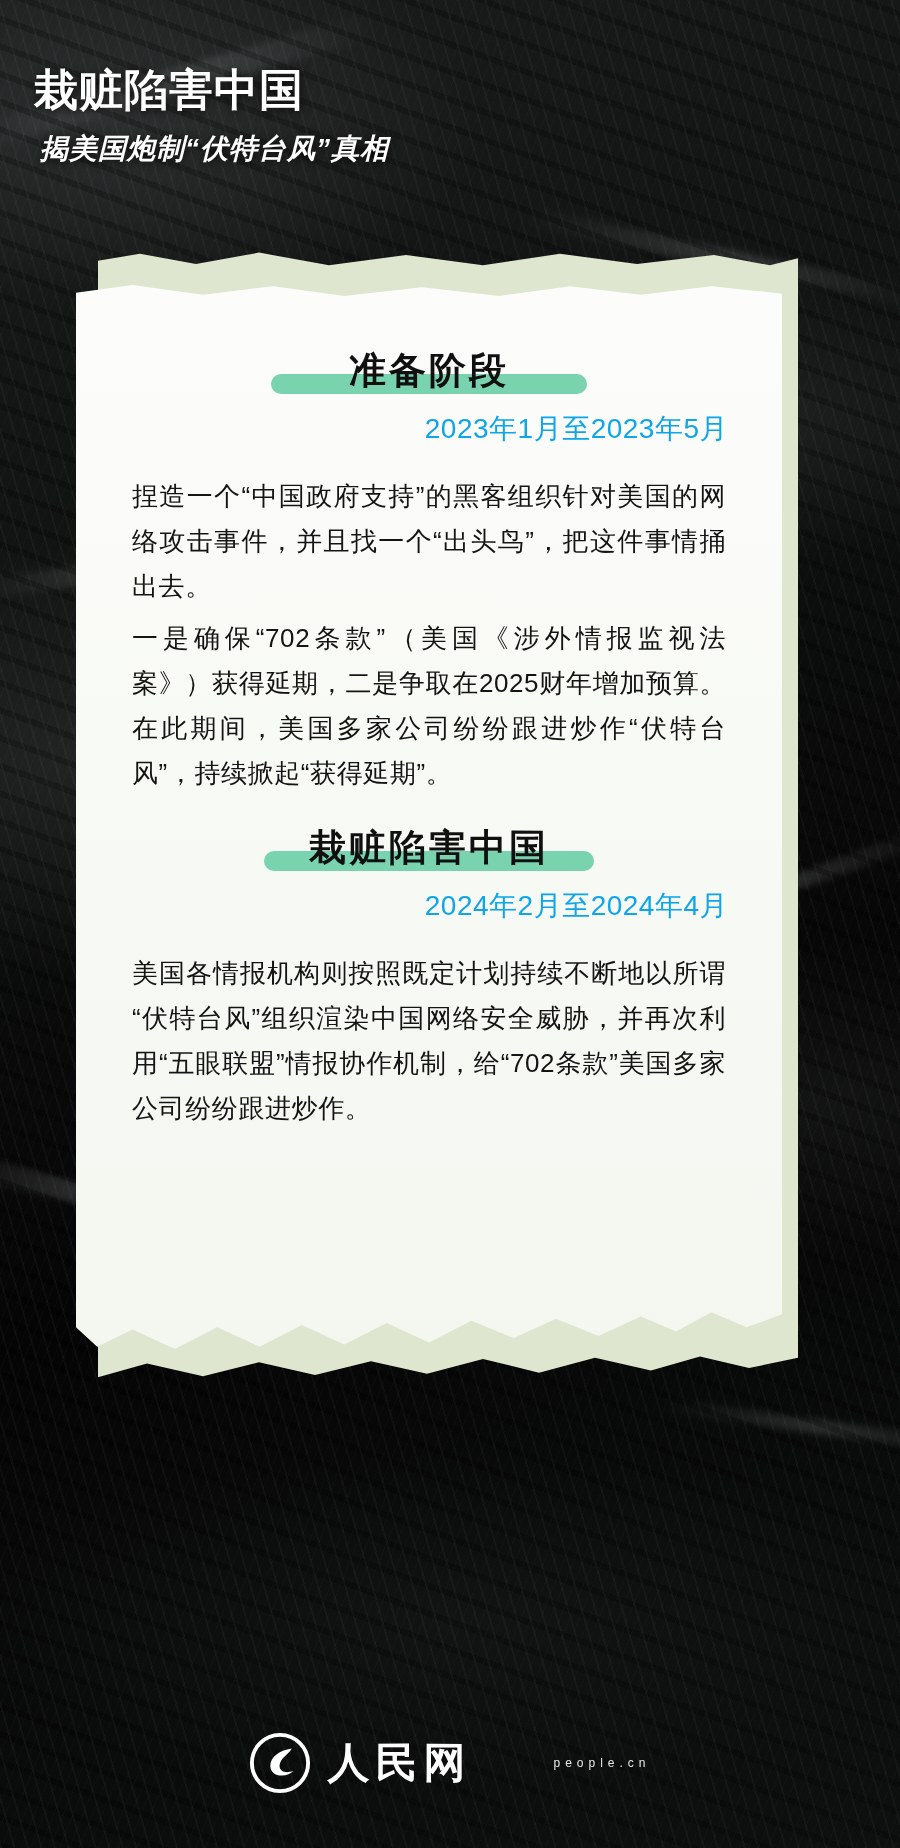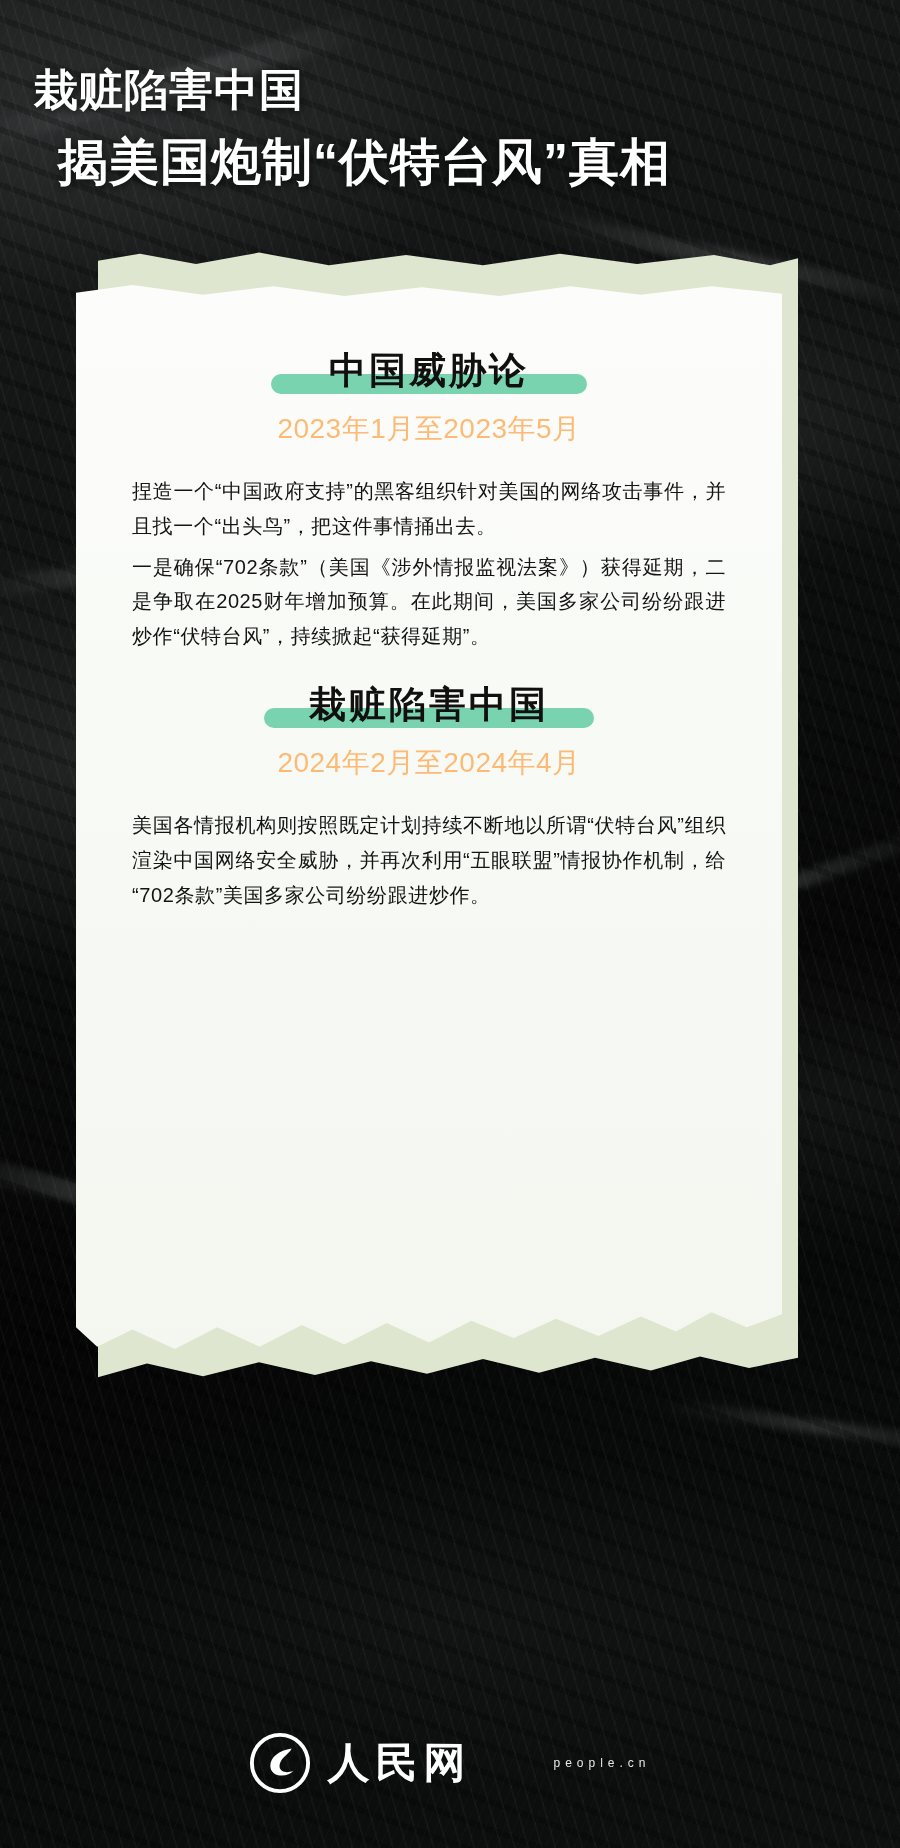--- a/index.html
+++ b/index.html
@@ -58,25 +58,26 @@
     font-weight: bold;
     letter-spacing: 1px;
     text-shadow: 0 2px 10px rgba(0,0,0,.8);
   }
   .headline .l1 {
     font-size: 44px;
     line-height: 1.25;
     display: block;
   }
   .headline .l2 {
-    font-size: 50px;
+    font-size: 28px;
     line-height: 1.25;
     display: block;
     margin-top: 14px;
-    margin-left: 24px;
+    margin-left: 6px;
+    font-style: italic;
   }
 
   
   .card-wrap {
     position: absolute;
     left: 0;
     top: 248px;
     width: 900px;
     height: 1180px;
   }
@@ -146,28 +147,28 @@
   .hl-bar.w3 { width: 330px; }
   .sec-title {
     position: relative;
     font-size: 37px;
     font-weight: bold;
     color: #101010;
     letter-spacing: 3px;
     line-height: 54px;
   }
   .sec-date {
-    text-align: center;
+    text-align: right;
     font-size: 28px;
-    color: #fdba74;
+    color: #0ea5e9;
     letter-spacing: .5px;
     margin: 10px 0 26px;
   }
   .sec-body {
-    font-size: 20px;
+    font-size: 26px;
     line-height: 1.74;
     color: #141414;
     letter-spacing: .6px;
     text-align: justify;
     padding: 0 2px;
   }
 
   
   .footer {
     position: absolute;
@@ -218,21 +219,21 @@
 
 <div class="card-wrap">
   <div class="sheet-back"></div>
   <div class="sheet-front"></div>
 
   <div class="sheet-content">
 
     <div class="section">
       <div class="sec-head">
         <span class="hl-bar w1"></span>
-        <span class="sec-title">中国威胁论</span>
+        <span class="sec-title">准备阶段</span>
       </div>
       <div class="sec-date">2023年1月至2023年5月</div>
       <div class="sec-body">捏造一个“中国政府支持”的黑客组织针对美国的网络攻击事件，并且找一个“出头鸟”，把这件事情捅出去。</div>
     </div>
 
     <div class="section">
       <div class="sec-body">一是确保“702条款”（美国《涉外情报监视法案》）获得延期，二是争取在2025财年增加预算。在此期间，美国多家公司纷纷跟进炒作“伏特台风”，持续掀起“获得延期”。</div>
     </div>
 
     <div class="section">

